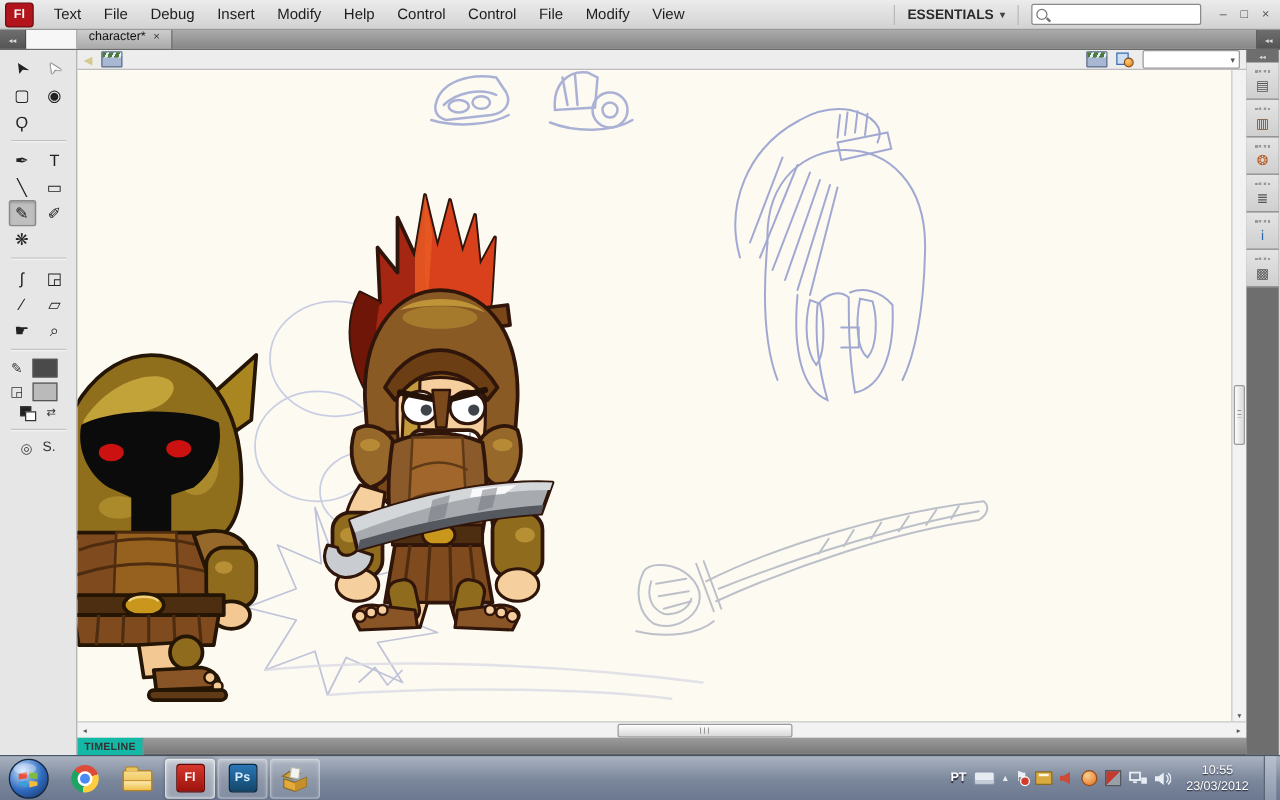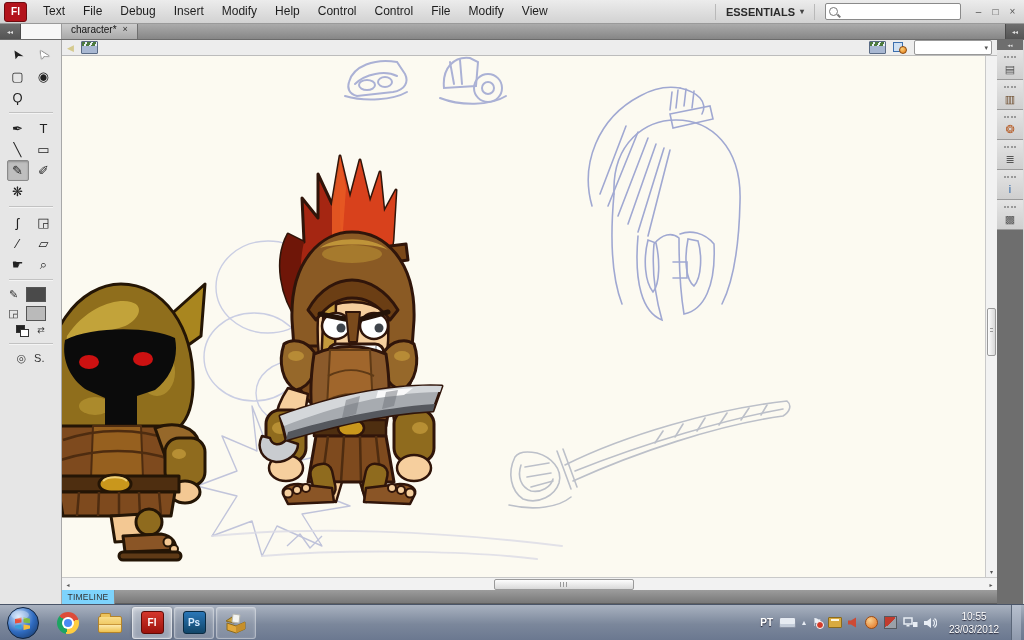--- a/index.html
+++ b/index.html
@@ -85,21 +85,21 @@
   .varrow{position:absolute;bottom:0;left:0;right:0;height:11px;font-size:6px;color:#555;
     display:flex;align-items:center;justify-content:center;}
   .hscroll{height:13px;background:#f2f2f2;border-top:1px solid #c9c9c9;position:relative;box-sizing:border-box;}
   .harrow{position:absolute;top:0;bottom:0;width:12px;font-size:6px;color:#555;display:flex;align-items:center;justify-content:center;}
   .harrow.l{left:0;} .harrow.r{right:0;}
   .hthumb{position:absolute;top:1px;height:9px;left:432px;width:138px;background:linear-gradient(#fdfdfd,#d8d8d8);
     border:1px solid #9a9a9a;border-radius:2px;}
   .hthumb::after{content:"";position:absolute;top:2px;bottom:2px;left:calc(50% - 4px);width:8px;
     background:repeating-linear-gradient(90deg,#9a9a9a 0 1px,transparent 1px 3px);}
   .timeline-row{height:14px;display:flex;}
-  .timeline-tab{width:52px;background:#7dd3fc;border-right:1px solid #8a8a8a;font-size:8.5px;font-weight:normal;
+  .timeline-tab{width:52px;background:#14b8a6;border-right:1px solid #8a8a8a;font-size:8.5px;font-weight:bold;
     color:#333;display:flex;align-items:center;justify-content:center;letter-spacing:.2px;}
   .timeline-rest{flex:1;background:linear-gradient(#9c9c9c,#787878);border-bottom:1px solid #5e5e5e;box-sizing:border-box;}
   
   .dock{width:26px;background:#6e6e6e;display:flex;flex-direction:column;}
   .dock-head{height:10px;color:#ddd;font-size:5px;display:flex;align-items:center;justify-content:center;}
   .dock-btn{height:30px;background:linear-gradient(#e4e4e4,#cfcfcf);border-bottom:1px solid #9a9a9a;
     display:flex;flex-direction:column;align-items:center;justify-content:flex-end;padding-bottom:4px;box-sizing:border-box;}
   .dock-btn .grip{width:12px;height:3px;border-top:2px dotted #999;margin-bottom:3px;}
   .dock-btn .dg{font-size:11px;line-height:11px;}
   .dg.c-props{color:#555;} .dg.c-lib{color:#6b4a2a;} .dg.c-color{color:#b5571f;}

